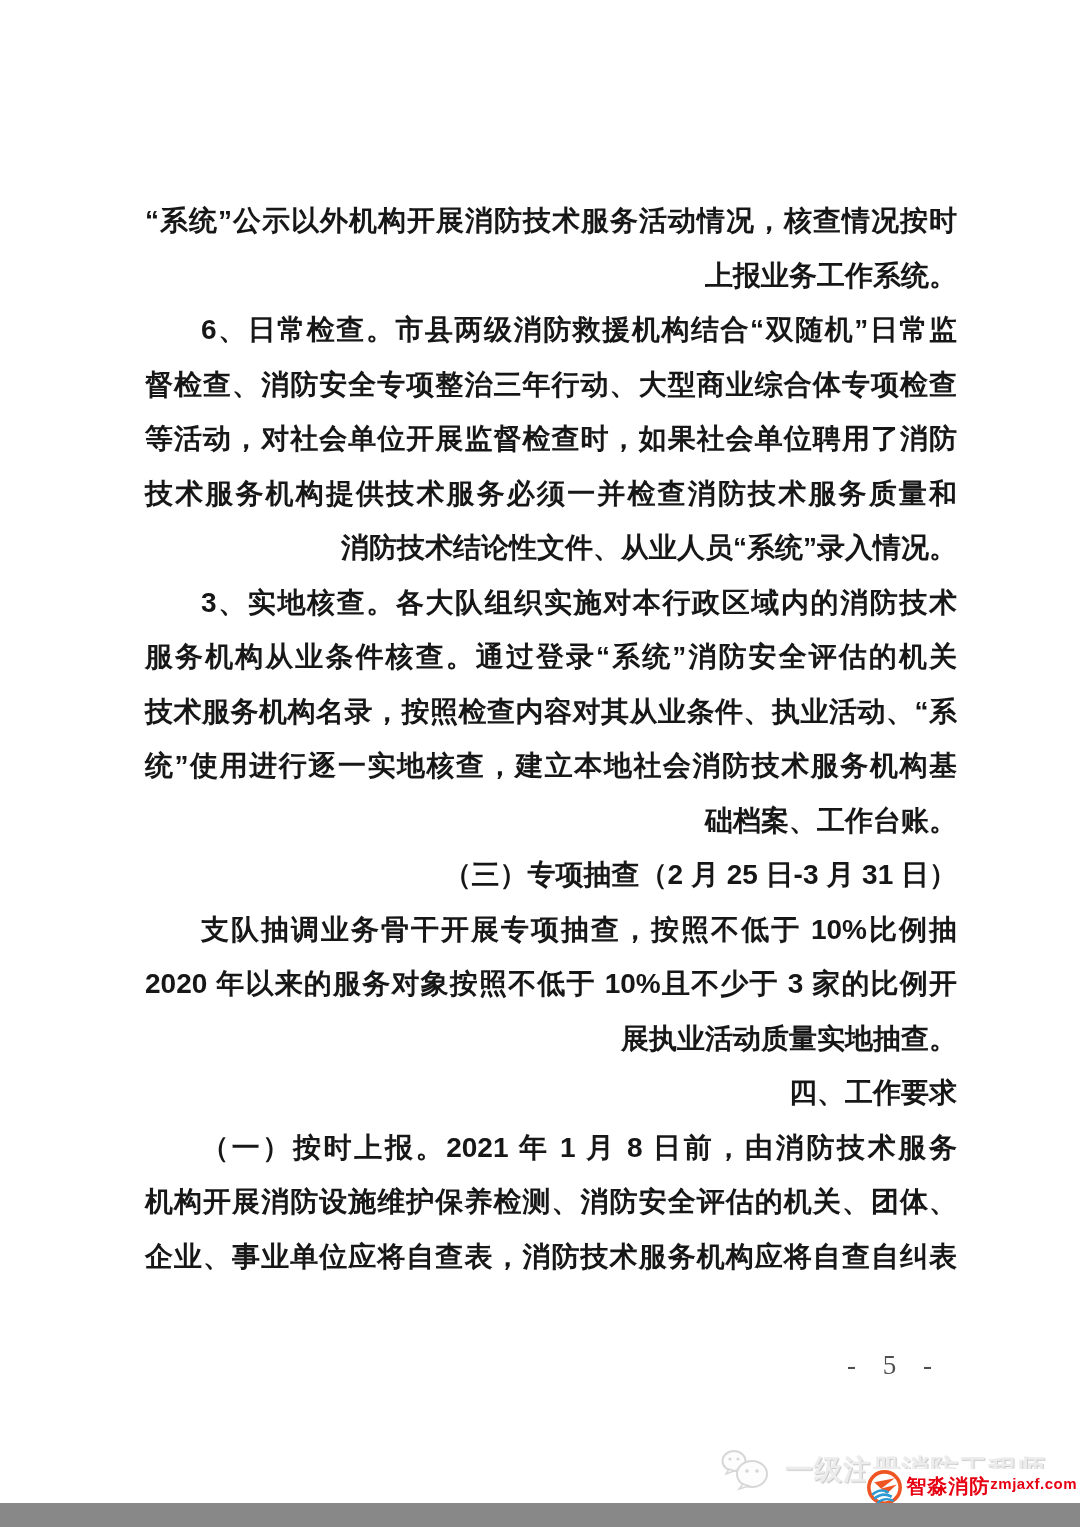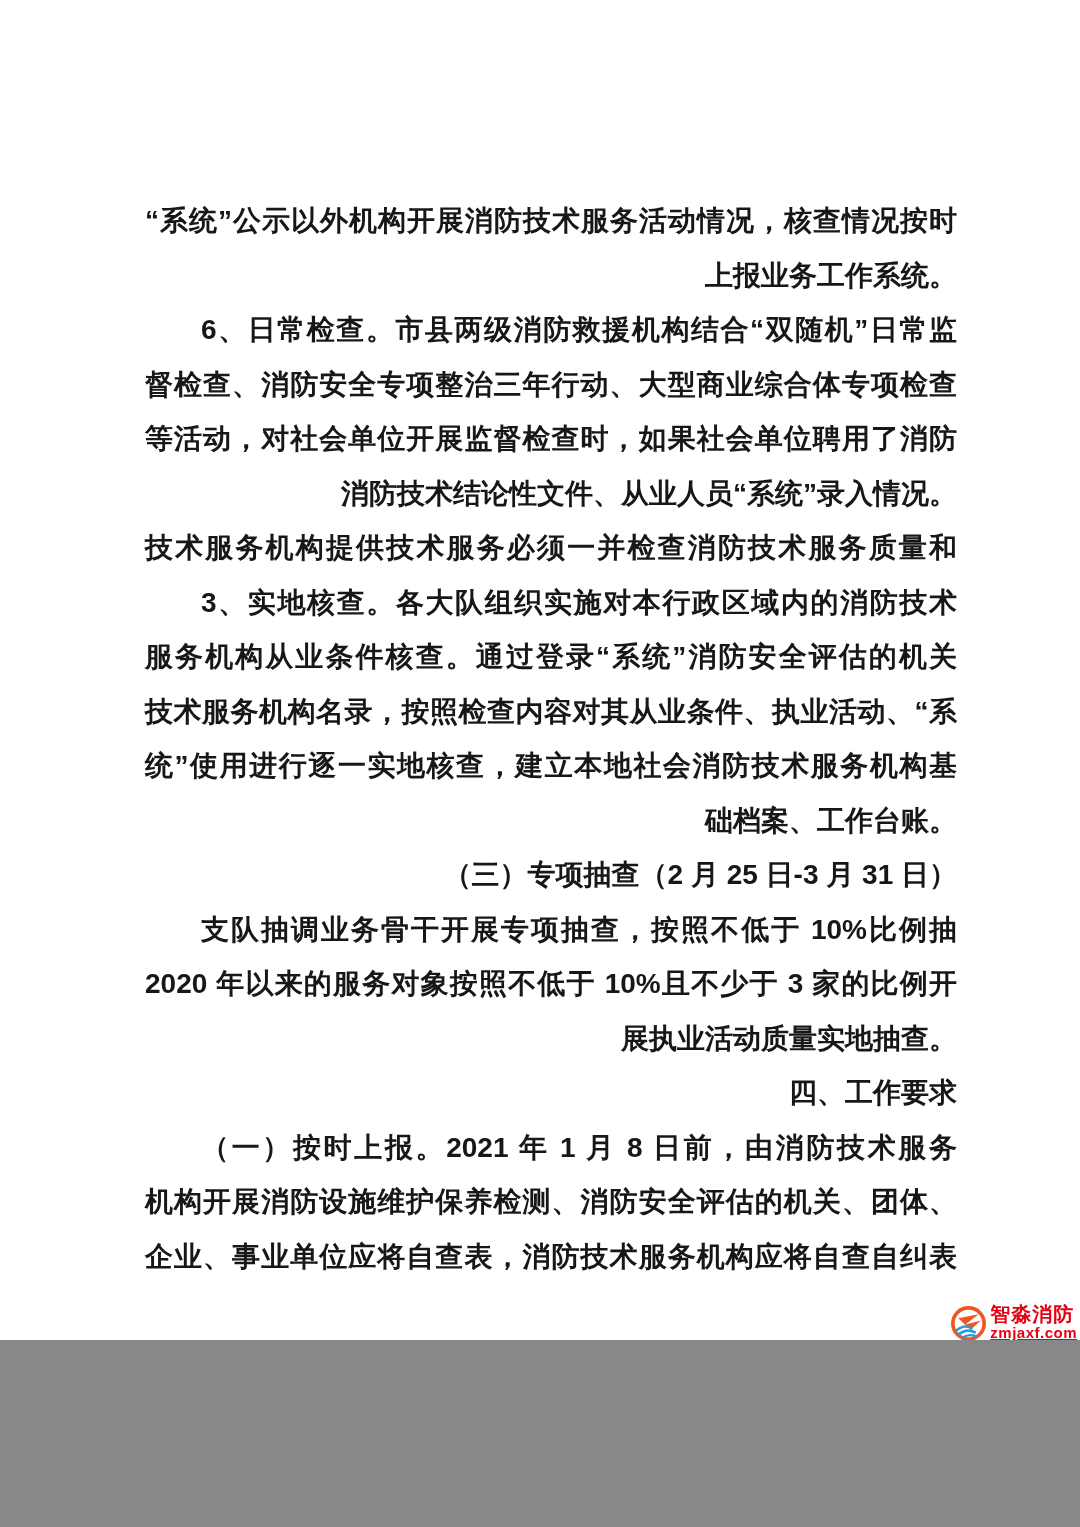--- a/index.html
+++ b/index.html
@@ -1,20 +1,20 @@
 <!DOCTYPE html>
 <html lang="zh"><head>
 <meta charset="utf-8">
 <title>Document</title>
 <style>
   html, body { margin: 0; padding: 0; background: #888; }
   .page {
     position: relative;
     width: 1080px;
-    height: 1340px;
+    height: 1503px;
     margin: 0 auto;
     background: #ffffff;
     overflow: hidden;
     font-family: "Liberation Sans", sans-serif;
   }
   .content {
     position: absolute;
     left: 145px;
     top: 194px;
     width: 812px;
@@ -57,54 +57,53 @@
   .brand-badge {
     position: absolute;
     right: 3px;
     bottom: 0px;
     display: flex;
     align-items: center;
     gap: 3px;
     background: #ffffff;
   }
   .brand-logo { display: block; width: 37px; height: 37px; margin-bottom: -3px; }
-  .brand-text { display: flex; flex-direction: column; line-height: 1.02; }
+  .brand-text { display: flex; flex-direction: row; line-height: 1.02; }
   .brand-name {
     font-size: 20px;
     font-weight: 700;
     letter-spacing: 1px;
     color: #e60012;
     white-space: nowrap;
   }
   .brand-url {
     font-size: 15px;
     font-weight: 700;
     letter-spacing: 0.5px;
     color: #e60012;
     white-space: nowrap;
-    text-decoration: underline;
   }
 </style>
 </head>
 <body>
 
 <div class="page">
 
   <div class="content">
 
   <div class="paragraph">
         <div class="line just">“系统”公示以外机构开展消防技术服务活动情况，核查情况按时</div>
         <div class="line">上报业务工作系统。</div>
       </div>
       <div class="paragraph">
         <div class="line indent just">6、日常检查。市县两级消防救援机构结合“双随机”日常监</div>
         <div class="line just">督检查、消防安全专项整治三年行动、大型商业综合体专项检查</div>
         <div class="line just">等活动，对社会单位开展监督检查时，如果社会单位聘用了消防</div>
+        <div class="line just">技术服务机构提供技术服务必须一并检查消防技术服务质量和</div>
         <div class="line">消防技术结论性文件、从业人员“系统”录入情况。</div>
-        <div class="line just">技术服务机构提供技术服务必须一并检查消防技术服务质量和</div>
       </div>
       <div class="paragraph">
         <div class="line indent just">3、实地核查。各大队组织实施对本行政区域内的消防技术</div>
         <div class="line just">服务机构从业条件核查。通过登录“系统”消防安全评估的机关</div>
         <div class="line just">技术服务机构名录，按照检查内容对其从业条件、执业活动、“系</div>
         <div class="line just">统”使用进行逐一实地核查，建立本地社会消防技术服务机构基</div>
         <div class="line">础档案、工作台账。</div>
       </div>
       <div class="paragraph">
         <div class="line indent">（三）专项抽查（2 月 25 日-3 月 31 日）</div>

